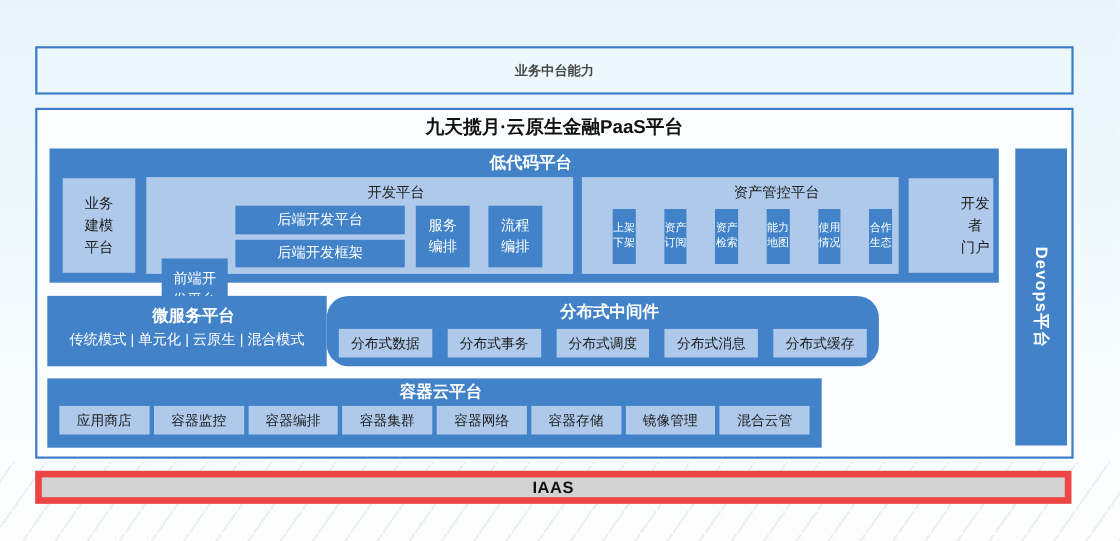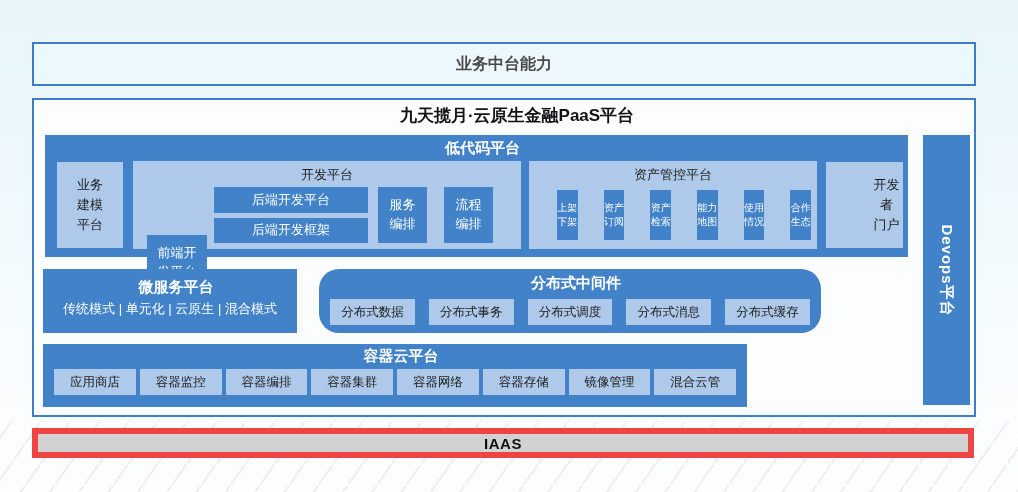--- a/index.html
+++ b/index.html
@@ -14,44 +14,44 @@
     position:absolute; left:0; right:0; bottom:0; height:72px;
     background:
       repeating-linear-gradient(55deg, rgba(255,255,255,.75) 0 2px, rgba(255,255,255,0) 2px 24px),
       repeating-linear-gradient(-55deg, rgba(203,214,224,.35) 0 2px, rgba(255,255,255,0) 2px 24px);
   }
   
   .top-box{
     position:absolute; left:32px; top:42px; width:944px; height:44px;
     border:2px solid #3d7cc9; background:#ecf8fd;
     display:flex; align-items:center; justify-content:center;
-    font-size:16px; font-weight:bold; color:#4a4a4a;
+    font-size:12px; font-weight:bold; color:#4a4a4a;
   }
   
   .main-box{
     position:absolute; left:32px; top:98px; width:944px; height:319px;
     border:2px solid #3d7cc9; background:#fbfdff;
   }
   .main-title{
-    position:absolute; top:4px; left:13px; width:100%; text-align:center;
+    position:absolute; top:4px; left:0; width:100%; text-align:center;
     font-size:17px; font-weight:bold; color:#121212;
   }
   .blue-sec{ position:absolute; background:#4182c8; }
   .sec-title{ width:100%; text-align:center; color:#ffffff; font-weight:bold; font-size:15px;padding-left:12px; }
   
   .lowcode{ left:11px; top:35px; width:863px; height:122px; }
   .lowcode .sec-title{ position:absolute; top:4px; }
   .light-cell{
     position:absolute; background:#aec9e9; color:#1c1c1c;
     display:flex; align-items:center; justify-content:center; text-align:center;
     white-space:pre-line; font-size:13px; line-height:1.55;
   }
   .panel{ position:absolute; background:#aec9e9; }
   .panel-title{ position:absolute; top:5px; width:100%; text-align:center;
-    font-size:13px; color:#1f1f1f; }
+    font-size:13px; color:#1f1f1f;margin-left:33px; }
   .blue-cell{
     position:absolute; background:#4182c8; color:#ffffff;
     display:flex; align-items:center; justify-content:center; text-align:center;
     white-space:pre-line; font-size:13px; line-height:1.45;
   }
   .biz-model{ left:12px; top:27px; width:66px; height:86px; }
   .dev-panel{ left:88px; top:26px; width:388px; height:88px; }
   .cell-frontend{ left:14px; top:26px; width:60px; height:56px;margin-top:48px; }
   .cell-backend-p{ left:81px; top:26px; width:154px; height:26px; }
   .cell-backend-f{ left:81px; top:57px; width:154px; height:25px; }
@@ -59,21 +59,21 @@
   .cell-process{ left:311px; top:26px; width:49px; height:56px; }
   .asset-panel{ left:484px; top:26px; width:288px; height:88px; }
   .asset-row{ position:absolute; left:6px; right:6px; top:29px; height:50px;
     display:flex; gap:4px; }
   .asset-row .blue-cell{ position:relative; flex:1; font-size:10px;margin-left:22px; }
   .dev-portal{ left:781px; top:27px; width:77px; height:86px;padding-left:44px; }
   
   .micro{ left:9px; top:169px; width:254px; height:64px; text-align:center; }
   .micro .sec-title{ margin-top:9px; }
   .micro-sub{ margin-top:3px; color:#ffffff; font-size:13px; }
-  .middleware{ left:285px; top:169px; width:502px; height:64px;border-radius:20px; }
+  .middleware{ left:263px; top:169px; width:502px; height:64px;border-radius:20px; }
   .middleware .sec-title{ position:absolute; top:5px; }
   .mw-row{ position:absolute; left:11px; right:11px; top:30px; height:26px;
     display:flex; gap:14px; }
   .light-item{
     flex:1; background:#aec9e9; color:#1c1c1c;
     display:flex; align-items:center; justify-content:center;
     font-size:12.5px;
   }
   
   .container-cloud{ left:9px; top:244px; width:704px; height:63px; }

